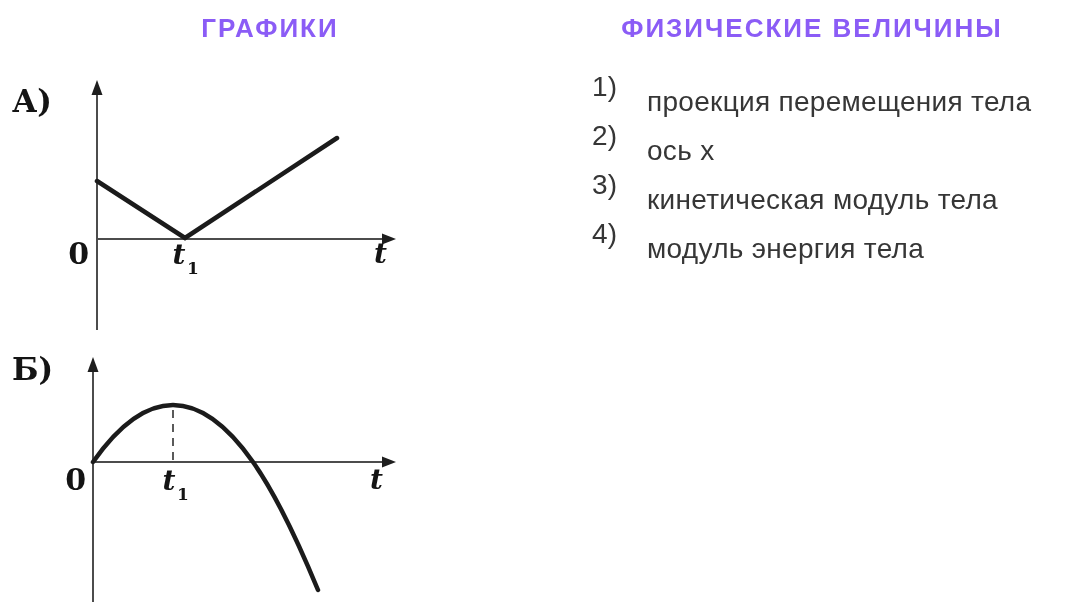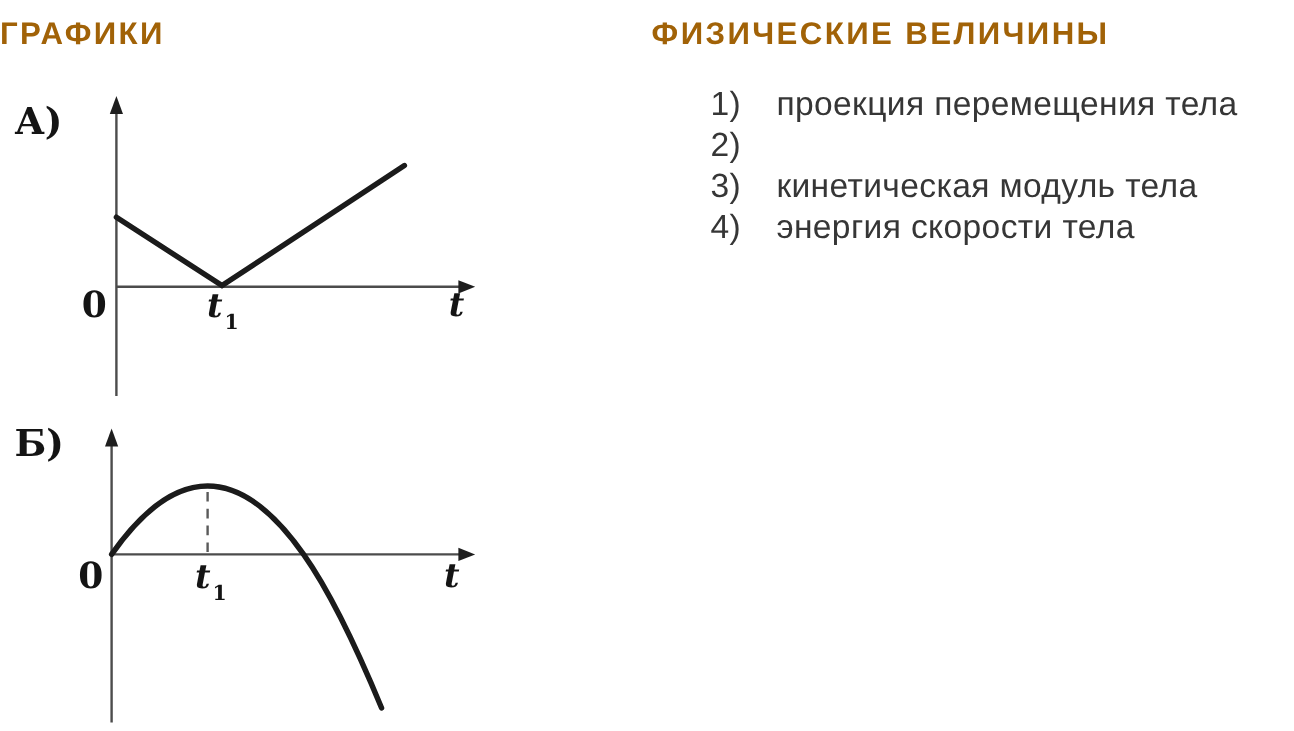--- a/index.html
+++ b/index.html
@@ -9,41 +9,41 @@
     position: relative;
     font-family: "Liberation Sans", sans-serif;
     overflow: hidden;
   }
   .col-title {
     position: absolute;
     top: 13px;
     font-weight: bold;
     font-size: 26px;
     letter-spacing: 2px;
-    color: #a16207;
-    text-align: left;
+    color: #8b5cf6;
+    text-align: center;
     white-space: nowrap;
   }
   #title-left  { left: 0;     width: 540px; }
   #title-right { left: 543px; width: 538px; }
 
   
   .qlist {
     position: absolute;
     left: 592px; top: 70px;
     width: 486px;
     color: #363636;
     font-size: 28px;
     line-height: 34px;
     letter-spacing: 0.3px;
   }
   .qitem { display: flex; align-items: flex-start; }
   .qnum  { width: 55px; flex: none; }
   .qtext { flex: 1; }
-  .qline { display: block; white-space: nowrap; }
+  .qline { display: block; white-space: nowrap; margin-top: 15px; }
 
   
   .graph { position: absolute; left: 0; }
   #graphA { top: 75px; }
   #graphB { top: 340px; }
 
   .axis      { stroke: #4c4c4c; stroke-width: 2; fill: none; }
   .curve     { stroke: #1b1b1b; stroke-width: 4.5; fill: none; stroke-linecap: round; stroke-linejoin: miter; }
   .dash      { stroke: #5a5a5a; stroke-width: 2; stroke-dasharray: 8 6; fill: none; }
   .arrowhead { fill: #1e1e1e; stroke: none; }
@@ -89,27 +89,28 @@
 <div class="qlist">
   <div class="qitem">
     <span class="qnum">1)</span>
     <span class="qtext">
       <span class="qline">проекция перемещения тела</span>
     </span>
   </div>
   <div class="qitem">
     <span class="qnum">2)</span>
     <span class="qtext">
+      <span class="qline">ось х</span>
     </span>
   </div>
   <div class="qitem">
     <span class="qnum">3)</span>
     <span class="qtext">
       <span class="qline">кинетическая модуль тела</span>
     </span>
   </div>
   <div class="qitem">
     <span class="qnum">4)</span>
     <span class="qtext">
-      <span class="qline">энергия скорости тела</span>
+      <span class="qline">модуль энергия тела</span>
     </span>
   </div>
 </div>
 
 </body></html>

